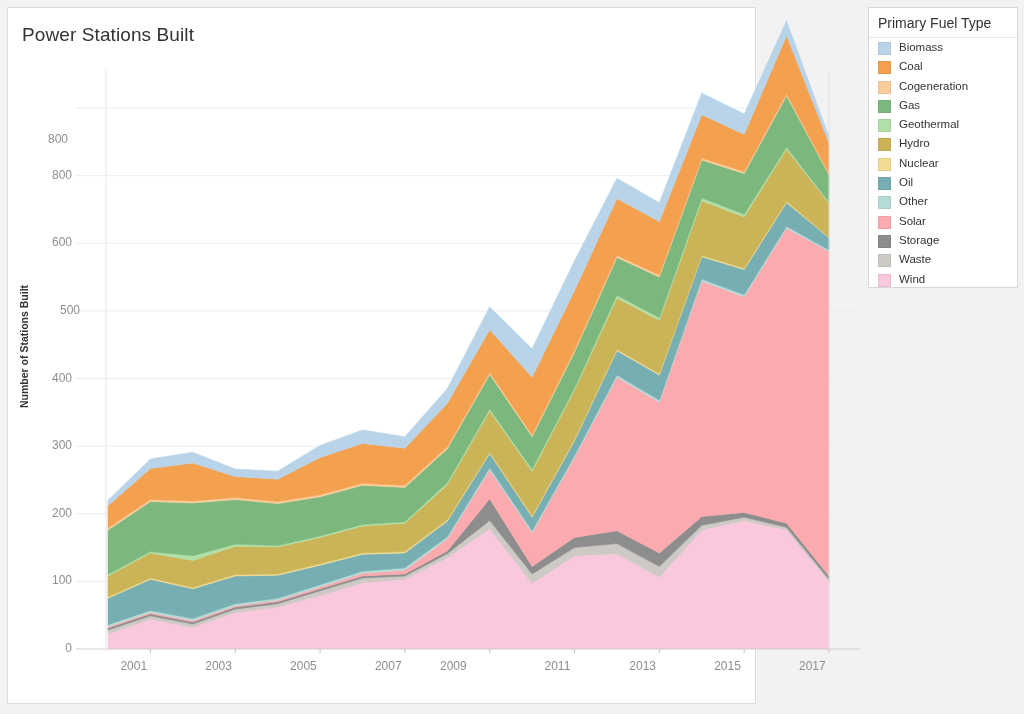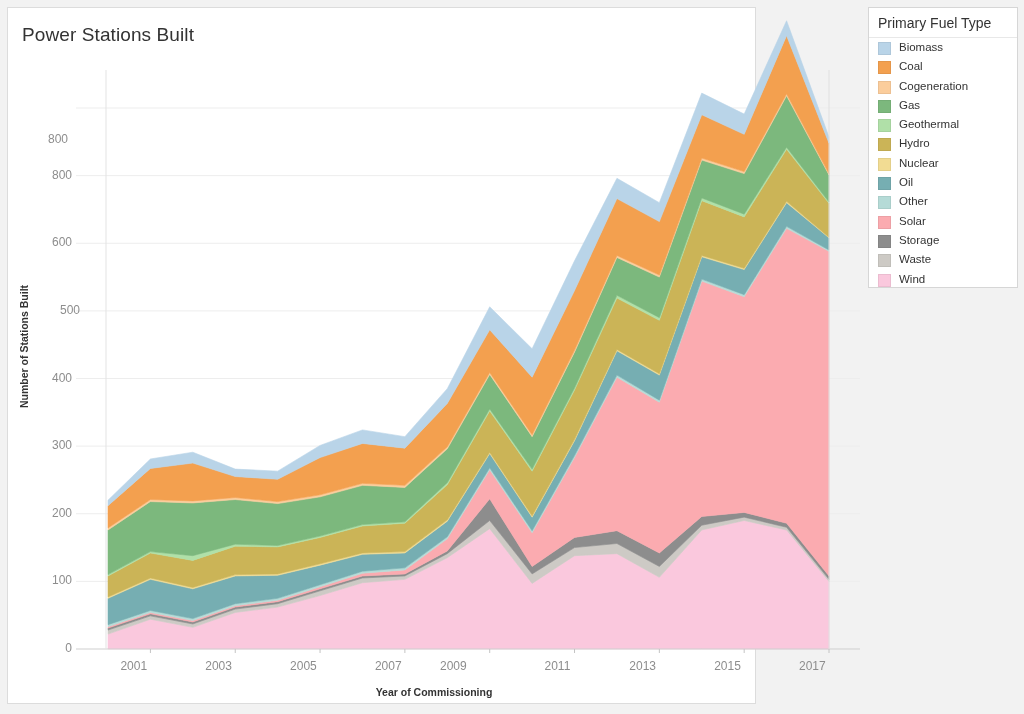--- a/index.html
+++ b/index.html
@@ -133,21 +133,20 @@
         <div class="tick-x" style="left: 282.059px; top: 651px;">2005</div>
         <div class="tick-x" style="left: 366.882px; top: 651px;">2007</div>
         <div class="tick-x" style="left: 432px; top: 651px;">2009</div>
         <div class="tick-x" style="left: 536.529px; top: 651px;">2011</div>
         <div class="tick-x" style="left: 621.353px; top: 651px;">2013</div>
         <div class="tick-x" style="left: 706.176px; top: 651px;">2015</div>
         <div class="tick-x" style="left: 791px; top: 651px;">2017</div>
       </div>
 
     <div class="y-axis-title">Number of Stations Built</div>
-    <div class="x-axis-title">Year of Commissioning</div>
   </div>
 
   <div class="legend-card">
     <div class="legend-title">Primary Fuel Type</div>
     <ul class="legend-list" id="legend-list">
         <li class="legend-item">
           <span class="legend-swatch" style="background: rgb(185, 212, 232);"></span>
           <span class="legend-label">Biomass</span>
         </li>
         <li class="legend-item">

